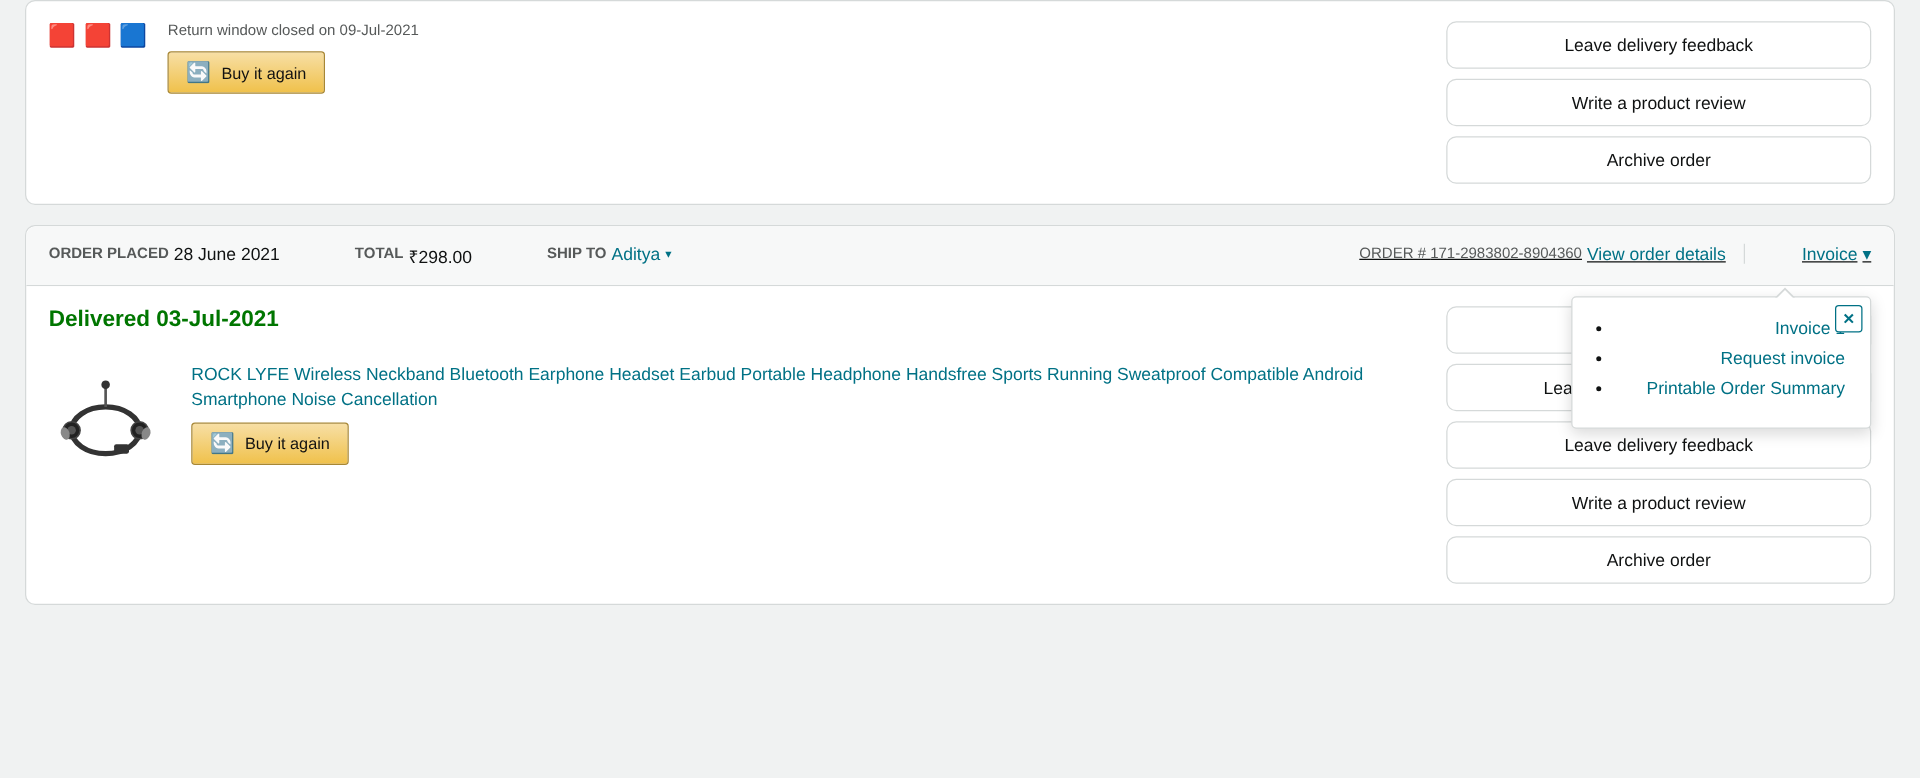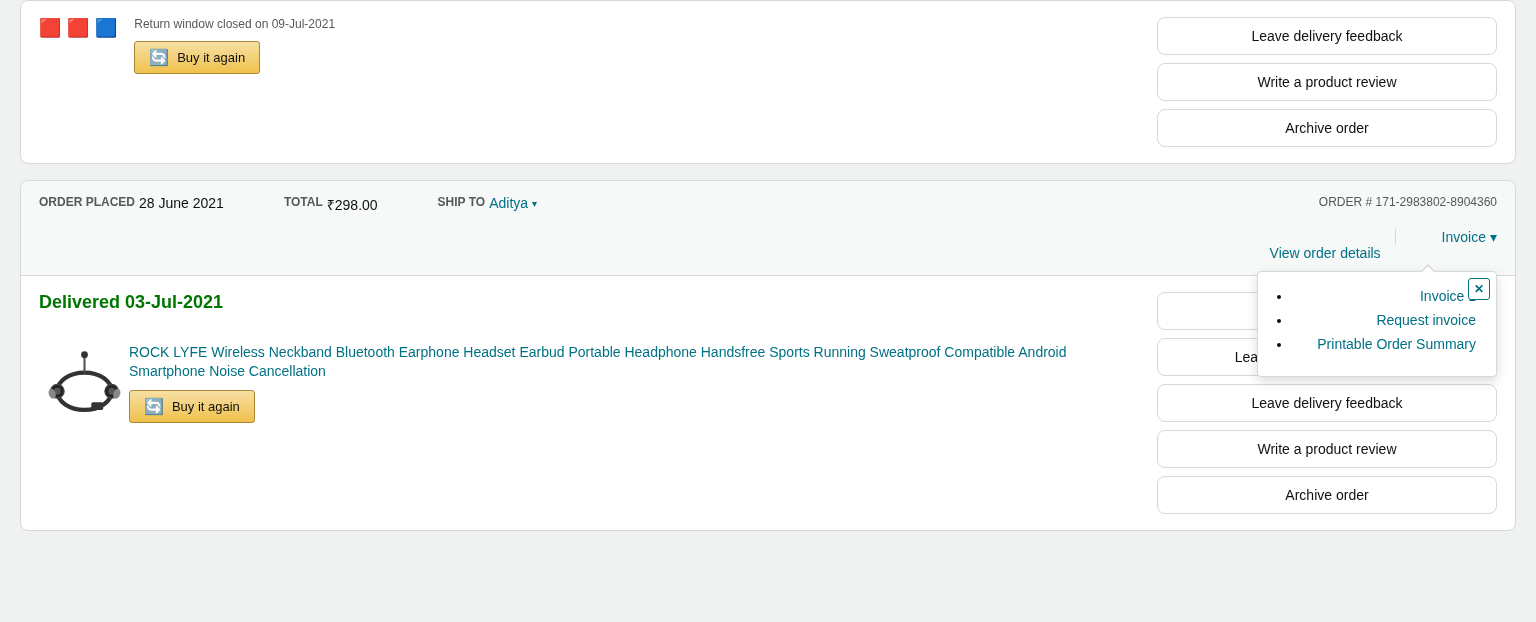--- a/index.html
+++ b/index.html
@@ -63,43 +63,43 @@
     }
 
     .ship-to-value .chevron {
       font-size: 10px;
     }
 
     .order-header-right {
       margin-left: auto;
       text-align: right;
       display: flex;
-      flex-direction: column;
+      flex-direction: row;
       gap: 4px;
+      text-decoration: underline;
     }
 
     .order-number {
       font-size: 12px;
       color: #565959;
     }
 
     .order-links {
       display: flex;
       gap: 14px;
       align-items: center;
       justify-content: flex-end;
       position: relative;
     }
 
     .order-link {
       color: #007185;
       font-size: 14px;
       cursor: pointer;
       text-decoration: none;
-      margin-top: 32px;
     }
 
     .invoice-btn {
       color: #007185;
       font-size: 14px;
       cursor: pointer;
       display: flex;
       align-items: center;
       gap: 4px;
       background: none;
@@ -120,22 +120,22 @@
 
     .delivery-status {
       font-size: 18px;
       font-weight: 700;
       color: #007600;
       margin-bottom: 20px;
     }
 
     .product-row {
       display: flex;
-      gap: 0;
-      align-items: flex-end;
+      gap: 24px;
+      align-items: center;
     }
 
     .product-image {
       width: 90px;
       height: 90px;
       display: flex;
       align-items: center;
       justify-content: center;
       flex-shrink: 0;
     }

